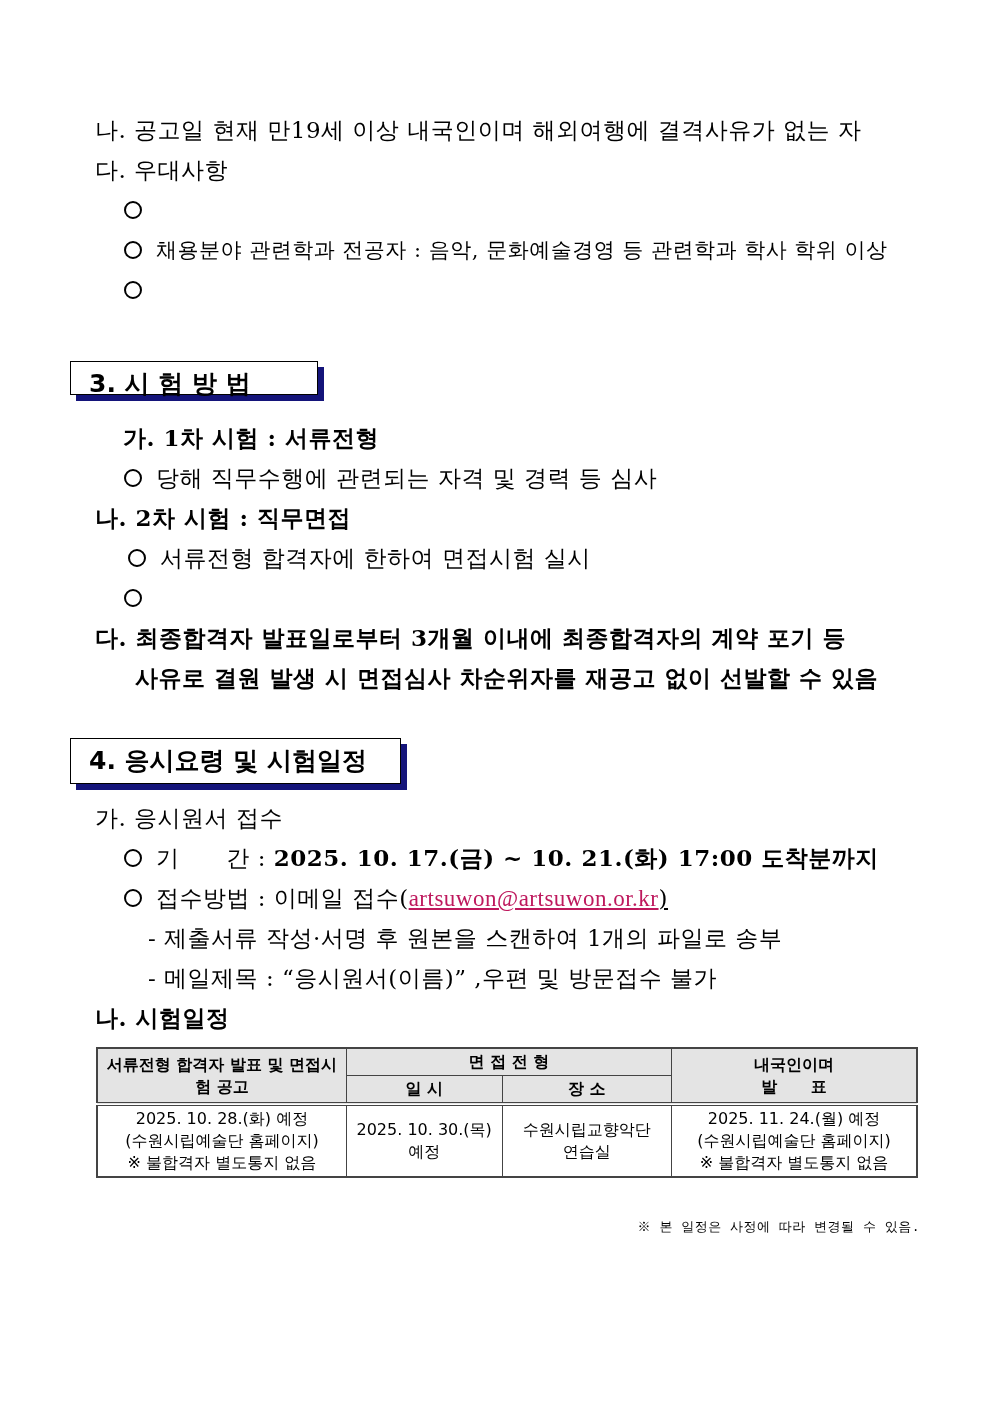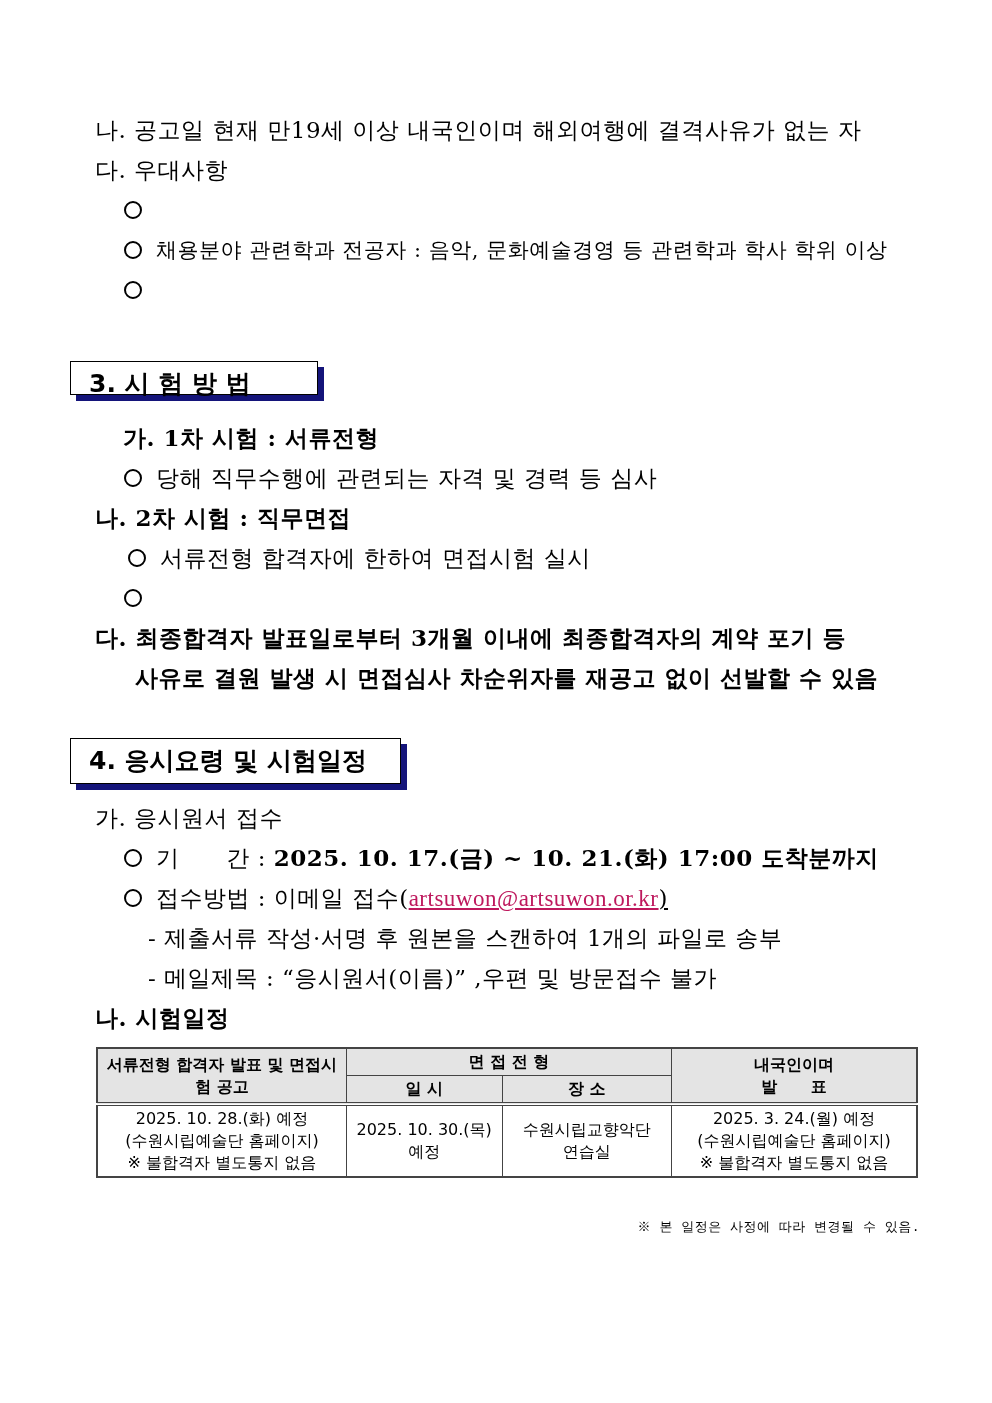--- a/index.html
+++ b/index.html
@@ -71,21 +71,21 @@
         </td>
     <td>
           <div>2025. 10. 30.(목)</div>
           <div>예정</div>
         </td>
     <td>
           <div>수원시립교향악단</div>
           <div>연습실</div>
         </td>
     <td>
-          <div>2025. 3. 24.(월) 예정</div>
+          <div>2025. 11. 24.(월) 예정</div>
           <div>(수원시립예술단 홈페이지)</div>
           <div>※ 불합격자 별도통지 없음</div>
         </td>
   </tr>
 </tbody>
   </table>
 
 <div class="note">※ 본 일정은 사정에 따라 변경될 수 있음.</div>
 
 </body></html>

